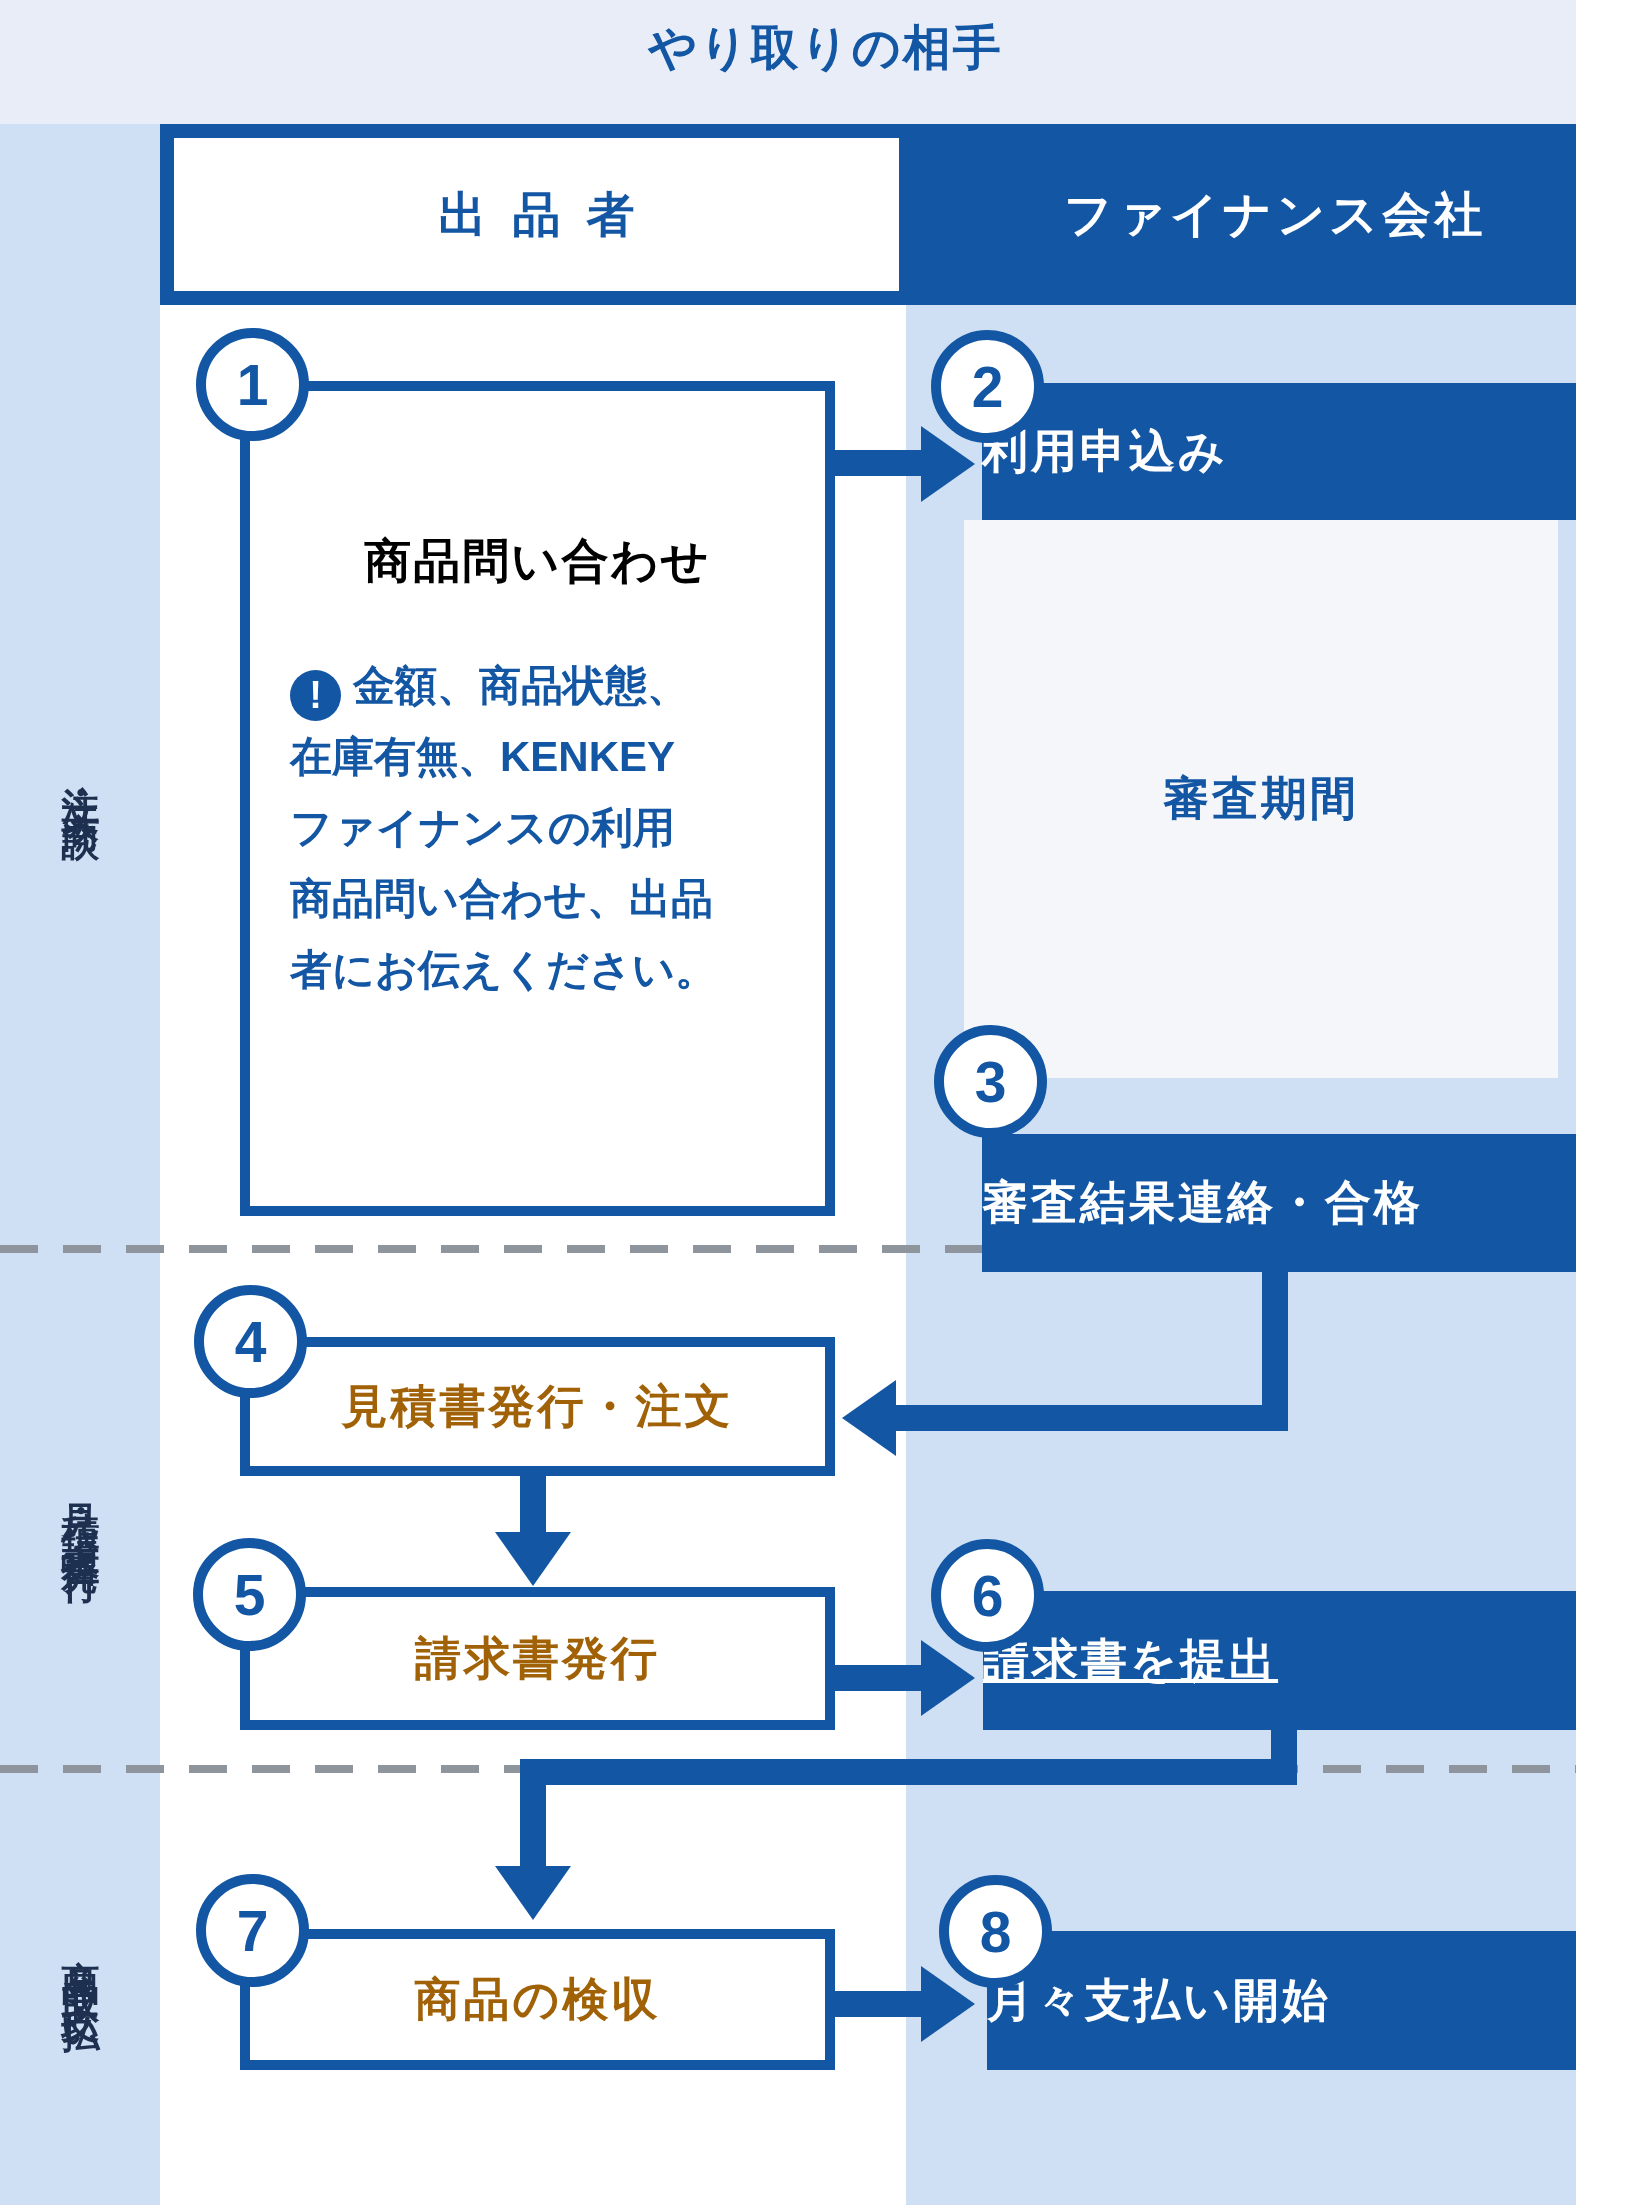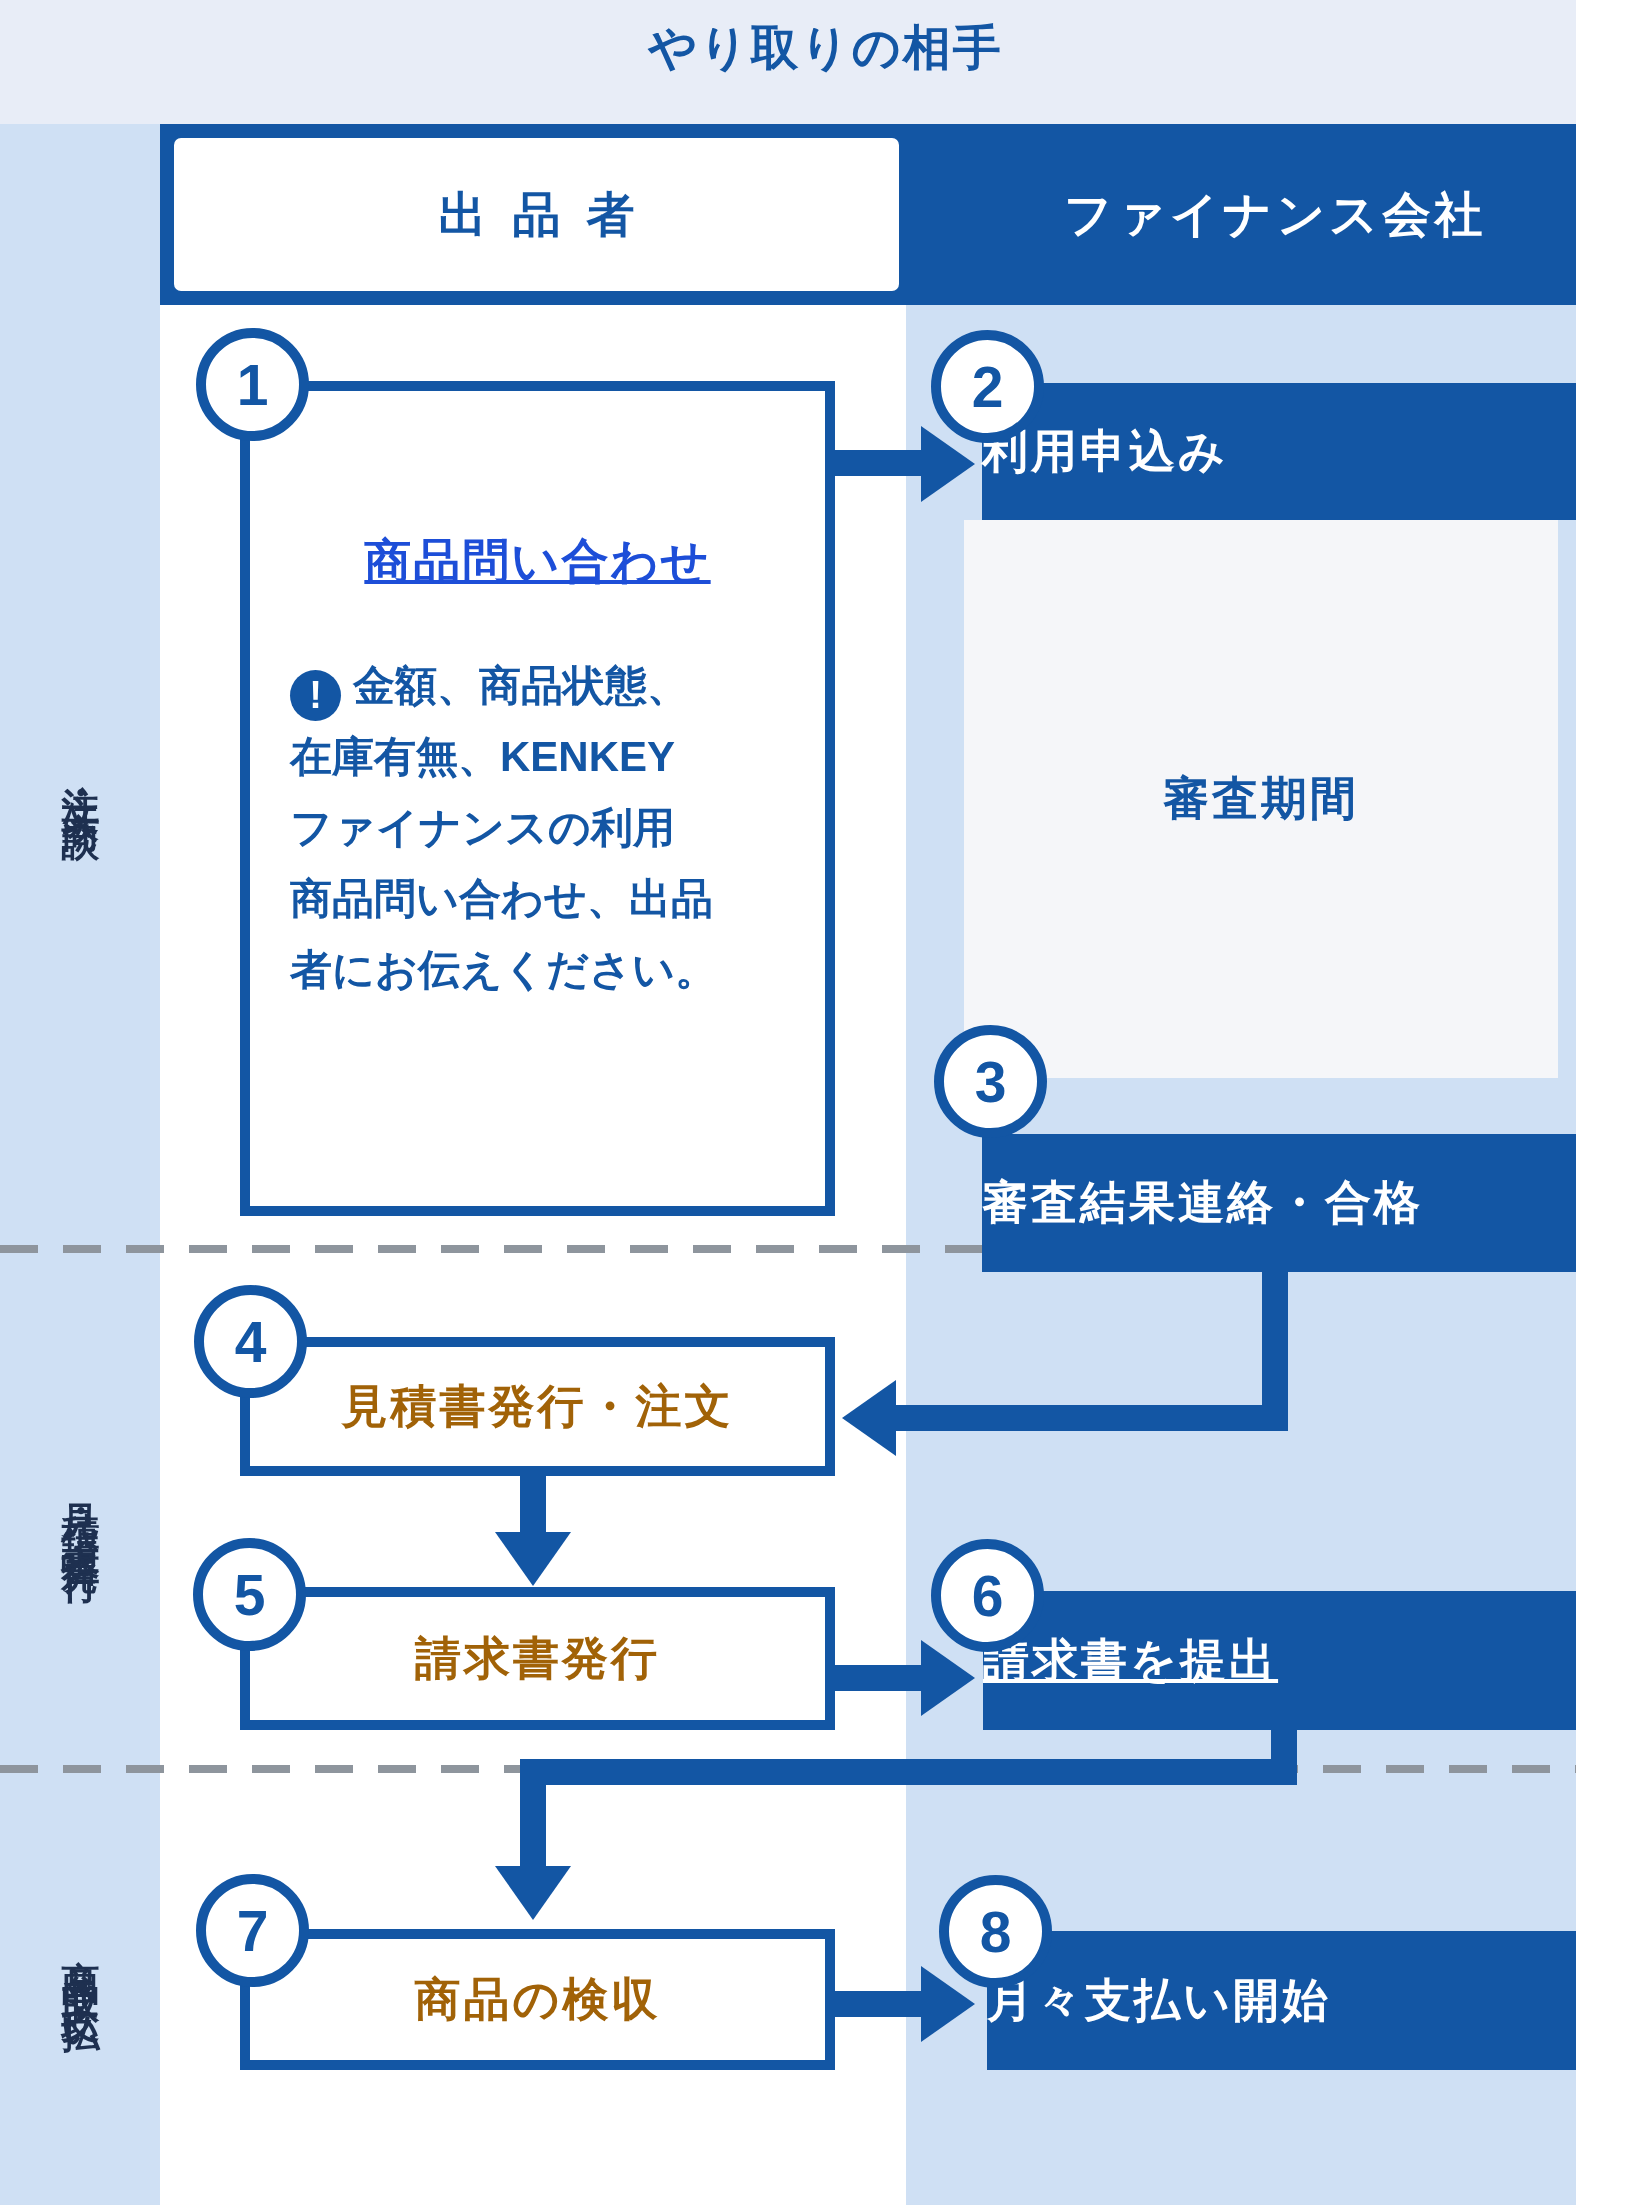--- a/index.html
+++ b/index.html
@@ -12,21 +12,21 @@
   .col-left    { position:absolute; left:160px; top:305px; width:745px; height:1901px; background:#ffffff; }
   .col-right   { position:absolute; left:906px; top:305px; width:745px; height:1901px; background:#cfe0f4; }
 
   .page-title { position:absolute; left:0; top:16px; width:1651px; text-align:center;
                 font-size:48px; font-weight:bold; color:#1356a4; letter-spacing:2px; }
 
   
   .header-band { position:absolute; left:160px; top:124px; width:1491px; height:181px; background:#1356a4; }
   .seller-box  { position:absolute; left:174px; top:138px; width:725px; height:153px; background:#ffffff;
                  display:flex; align-items:center; justify-content:center;
-                 font-size:48px; font-weight:bold; color:#1356a4; letter-spacing:26px; text-indent:26px;border-radius:7px; }
+                 font-size:48px; font-weight:bold; color:#1356a4; letter-spacing:26px; text-indent:26px; }
   .finance-head { position:absolute; left:899px; top:124px; width:752px; height:181px;
                  display:flex; align-items:center; justify-content:center;
                  font-size:48px; font-weight:bold; color:#ffffff; letter-spacing:4px; }
 
   
   .dash { position:absolute; left:0; width:1651px; height:8px; z-index:1;
           background:repeating-linear-gradient(90deg,#8e959d 0 38px,transparent 38px 63px); }
   .dash1 { top:1245px; } .dash2 { top:1765px; }
 
   
@@ -55,21 +55,21 @@
   .obox-label { display:flex; align-items:center; justify-content:center; height:100%;
            color:#a16207; font-size:46px; font-weight:bold; letter-spacing:3px; }
 
   
   .circ { position:absolute; width:113px; height:113px; border-radius:50%; background:#ffffff;
           border:10px solid #1356a4; z-index:4; display:flex; align-items:center; justify-content:center;
           font-size:57px; font-weight:bold; color:#1356a4; }
 
   
   .b1-title { position:absolute; left:0; top:139px; width:100%; text-align:center;
-              color:#1d4ed8; font-size:47px; font-weight:bold; letter-spacing:2px;text-decoration:underline; }
+              color:#000000; font-size:47px; font-weight:bold; letter-spacing:2px; }
   .b1-note  { position:absolute; left:40px; top:259px; width:515px;
               color:#1356a4; font-size:42px; font-weight:600; line-height:71px; }
   .note-icon { display:inline-flex; width:51px; height:51px; border-radius:50%;
                background:#1356a4; color:#ffffff; align-items:center; justify-content:center;
                font-size:38px; font-weight:bold; margin-right:12px; vertical-align:-8px; }
 </style>
 </head>
 <body>
 
 <div class="canvas">

